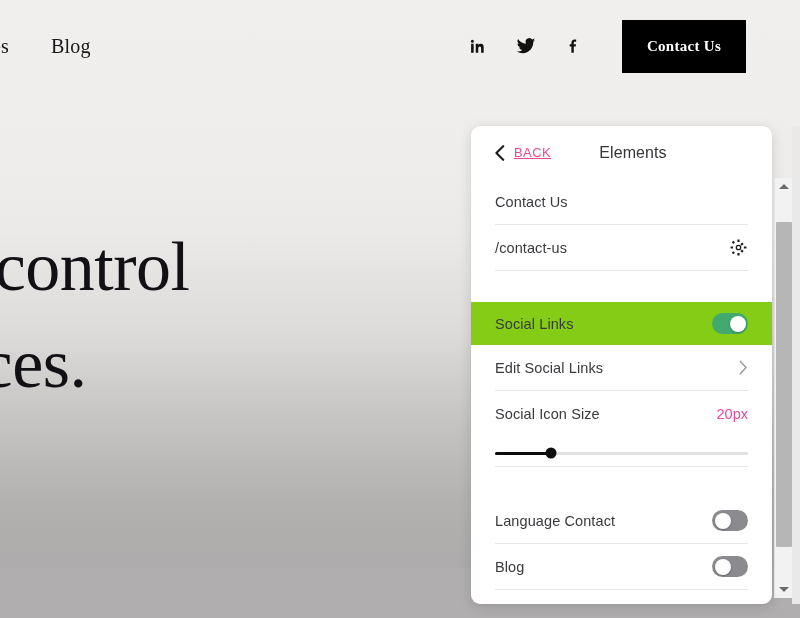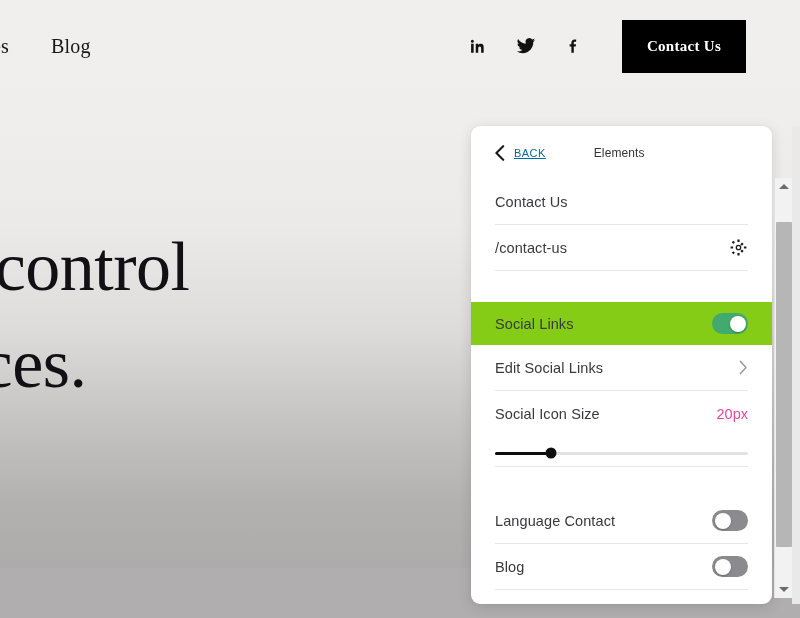--- a/index.html
+++ b/index.html
@@ -162,28 +162,28 @@
     cursor: pointer;
   }
 
   .chev-left {
     width: 11px;
     height: 16px;
     display: block;
   }
 
   .back-label {
-    font-size: 11px;
+    font-size: 13px;
     letter-spacing: .45px;
-    color: #0369a1;
+    color: #ec4899;
     text-decoration: underline;
   }
 
   .panel-title {
-    font-size: 12px;
+    font-size: 16px;
     color: #35353a;
     margin-left: 48px;
     letter-spacing: .1px;
   }
 
   .panel-body {
     padding: 0;
   }
 
   .row {

